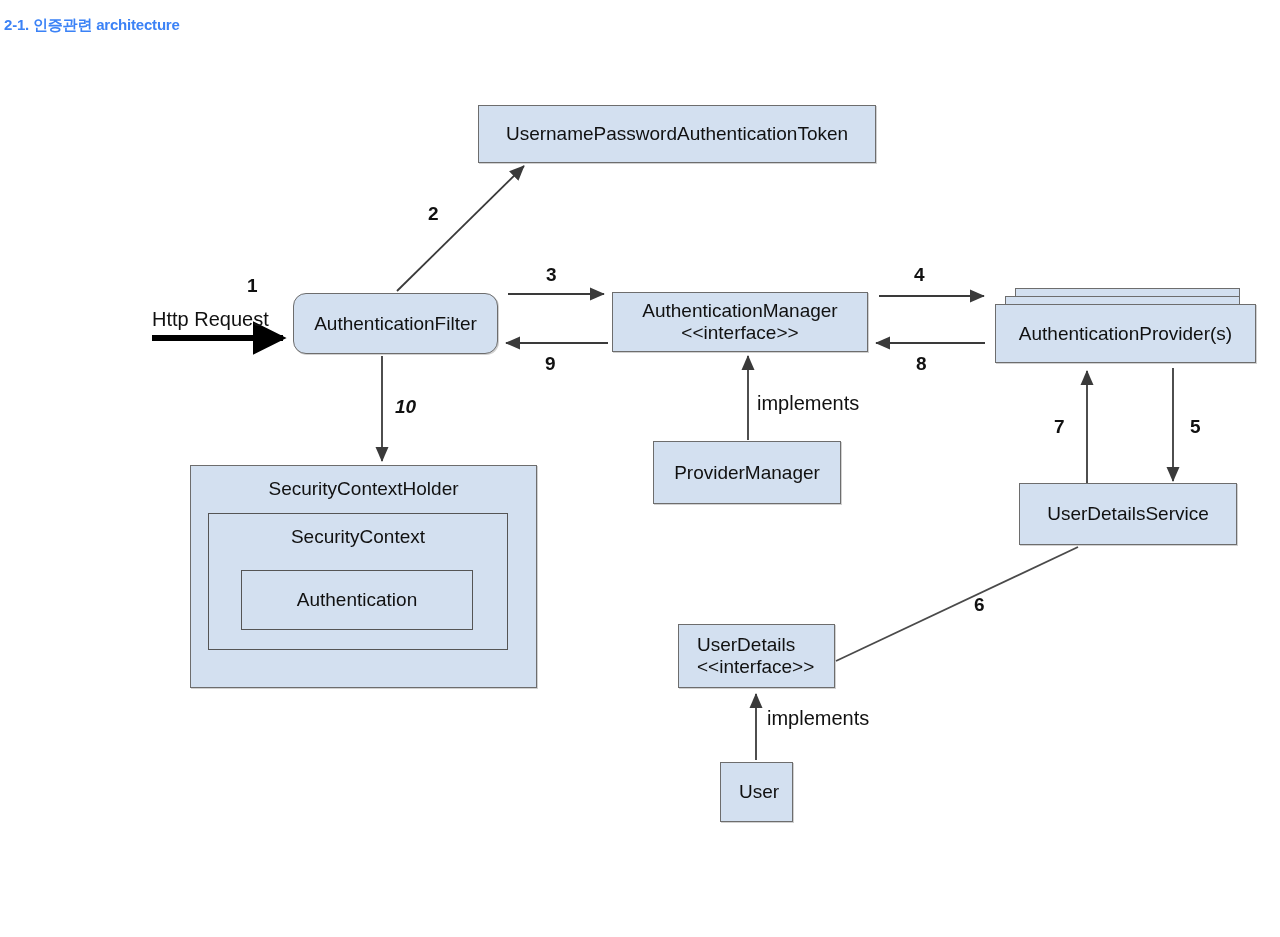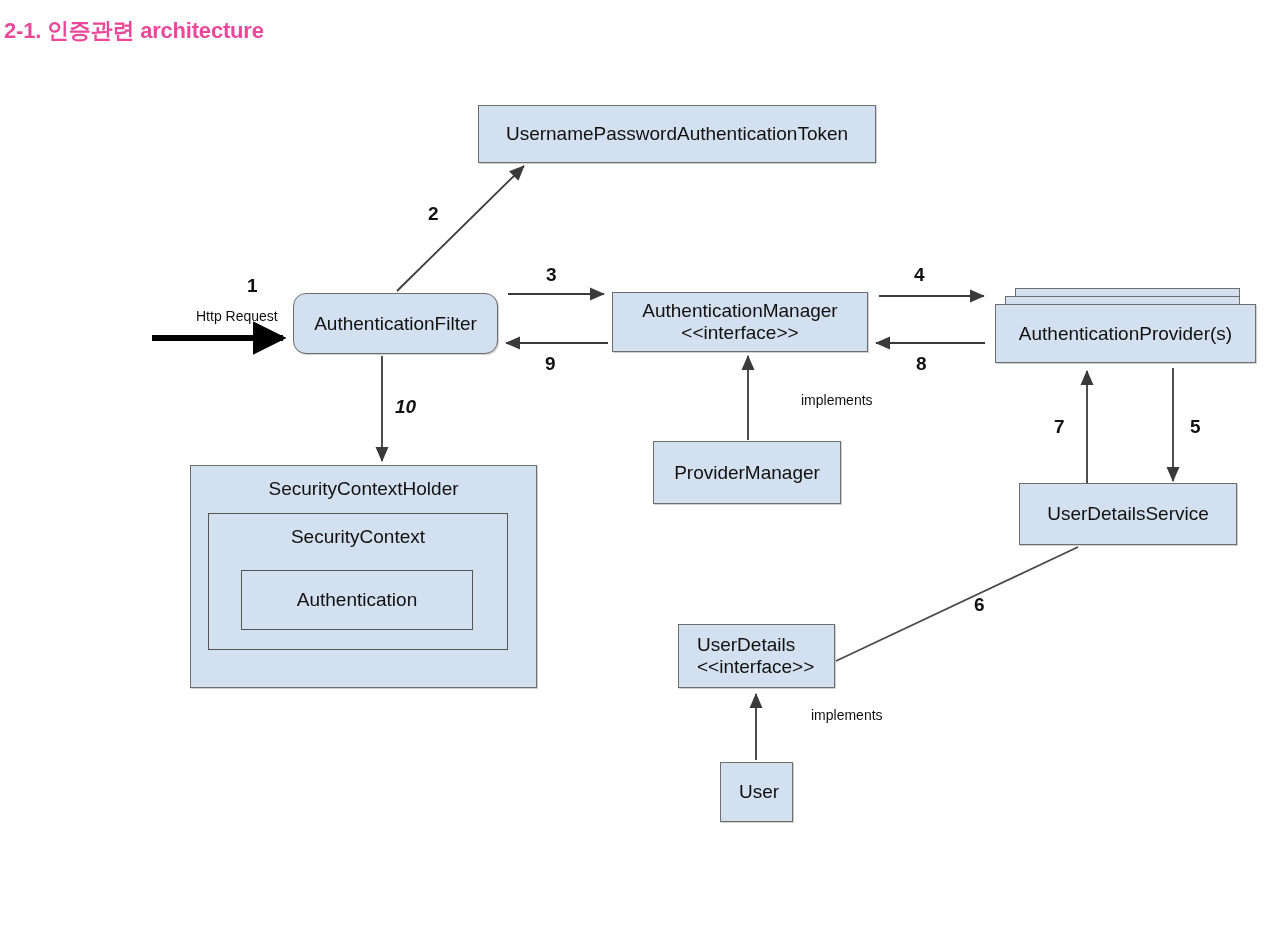--- a/index.html
+++ b/index.html
@@ -6,21 +6,21 @@
   body{
     width:1280px;height:937px;
     background:#ffffff;
     font-family:"Liberation Sans","DejaVu Sans",sans-serif;
     color:#111111;
     overflow:hidden;
     position:relative;
   }
   #page-title{
     position:absolute;left:4px;top:16px;
-    font-size:22px;font-weight:bold;color:#ec4899;
+    font-size:15px;font-weight:bold;color:#3b82f6;
     letter-spacing:-0.2px;
     white-space:nowrap;
   }
   .canvas{position:absolute;left:0;top:0;width:1260px;height:937px;}
   svg.wires{position:absolute;left:0;top:0;width:1280px;height:937px;pointer-events:none;}
 
   .node{
     position:absolute;
     background:#d3e0f0;
     border:1.5px solid #6d6d6d;
@@ -51,21 +51,21 @@
     box-sizing:border-box;
   }
 
   .lbl{
     position:absolute;
     font-size:18px;
     color:#111111;
     white-space:nowrap;
   }
   .lbl.num{font-weight:bold;font-size:19px;}
-  .lbl.plain{font-size:14px;margin-left:44px;}
+  .lbl.plain{font-size:20px;}
 
   #footer{position:absolute;left:190px;top:778px;}
   #footer .big{
     font-size:21px;font-weight:bold;color:#111111;line-height:1.25;
     white-space:nowrap;
   }
   #footer .author{
     font-size:16px;color:#333333;margin-top:12px;white-space:nowrap;
   }
   #footer .link{

